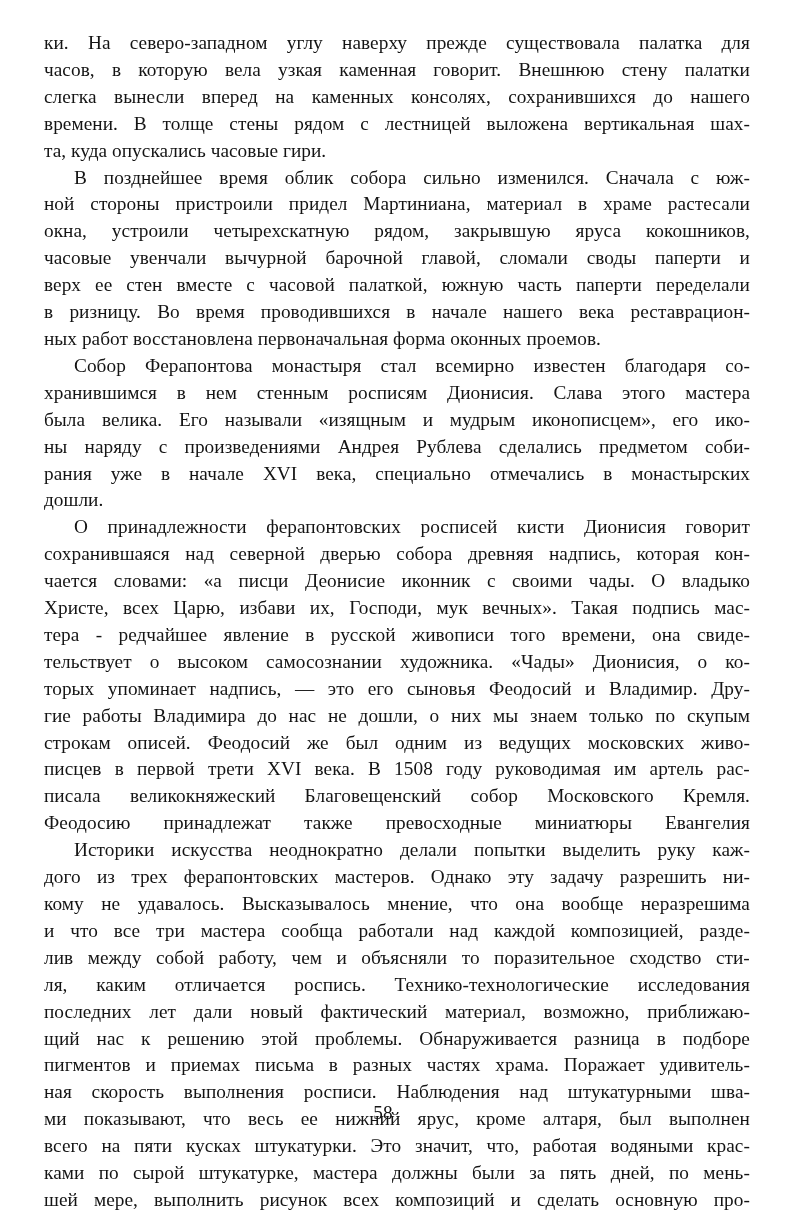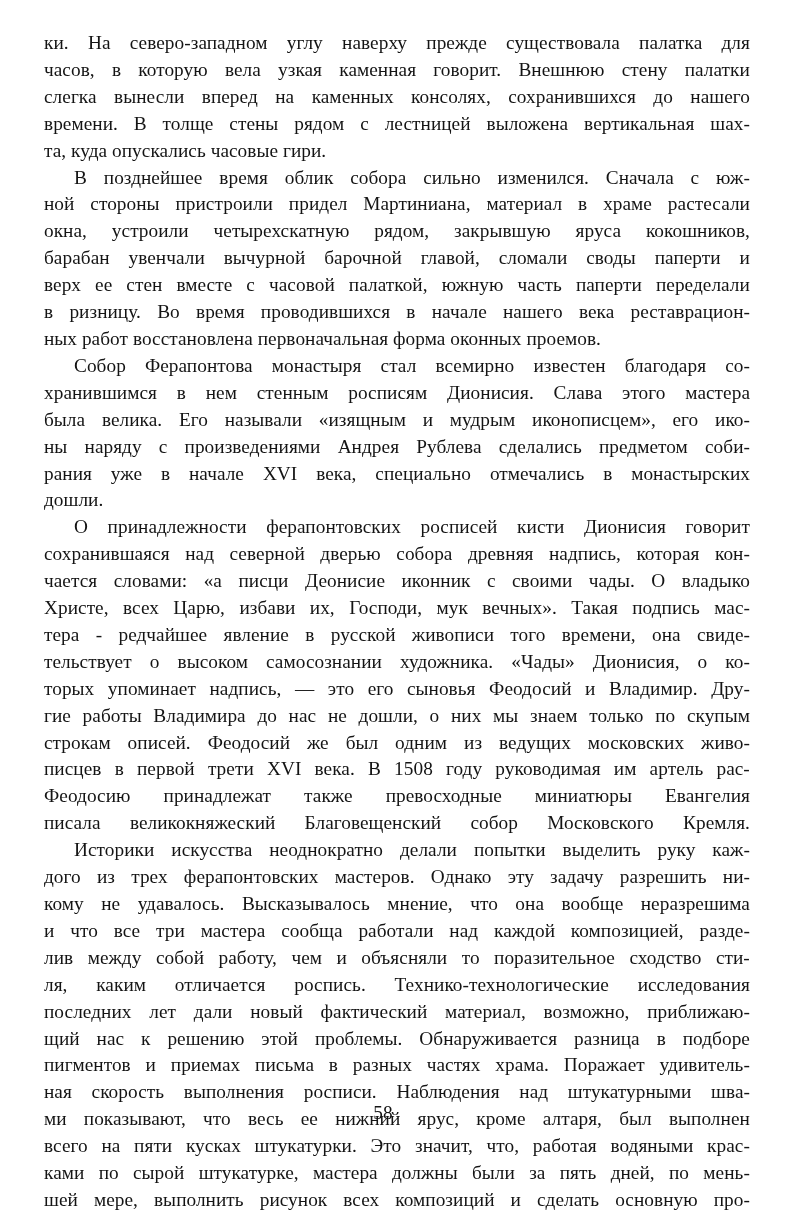--- a/index.html
+++ b/index.html
@@ -142,21 +142,21 @@
         <span class="line justify">
           <span>окна,</span>
           <span>устроили</span>
           <span>четырехскатную</span>
           <span>рядом,</span>
           <span>закрывшую</span>
           <span>яруса</span>
           <span>кокошников,</span>
         </span>
         <span class="line justify">
-          <span>барабан</span>
+          <span>часовые</span>
           <span>увенчали</span>
           <span>вычурной</span>
           <span>барочной</span>
           <span>главой,</span>
           <span>сломали</span>
           <span>своды</span>
           <span>паперти</span>
           <span>и</span>
         </span>
         <span class="line justify">
@@ -366,34 +366,34 @@
           <span>века.</span>
           <span>В</span>
           <span>1508</span>
           <span>году</span>
           <span>руководимая</span>
           <span>им</span>
           <span>артель</span>
           <span>рас-</span>
         </span>
         <span class="line justify">
+          <span>писала</span>
+          <span>великокняжеский</span>
+          <span>Благовещенский</span>
+          <span>собор</span>
+          <span>Московского</span>
+          <span>Кремля.</span>
+        </span>
+        <span class="line justify">
           <span>Феодосию</span>
           <span>принадлежат</span>
           <span>также</span>
           <span>превосходные</span>
           <span>миниатюры</span>
           <span>Евангелия</span>
-        </span>
-        <span class="line justify">
-          <span>писала</span>
-          <span>великокняжеский</span>
-          <span>Благовещенский</span>
-          <span>собор</span>
-          <span>Московского</span>
-          <span>Кремля.</span>
         </span>
       </p>
       <p class="para">
         <span class="line justify indent">
           <span>Историки</span>
           <span>искусства</span>
           <span>неоднократно</span>
           <span>делали</span>
           <span>попытки</span>
           <span>выделить</span>

